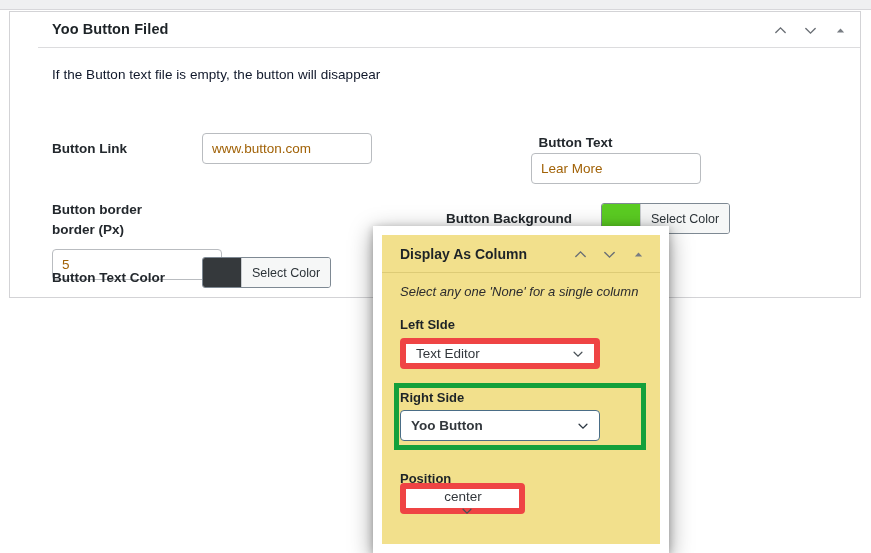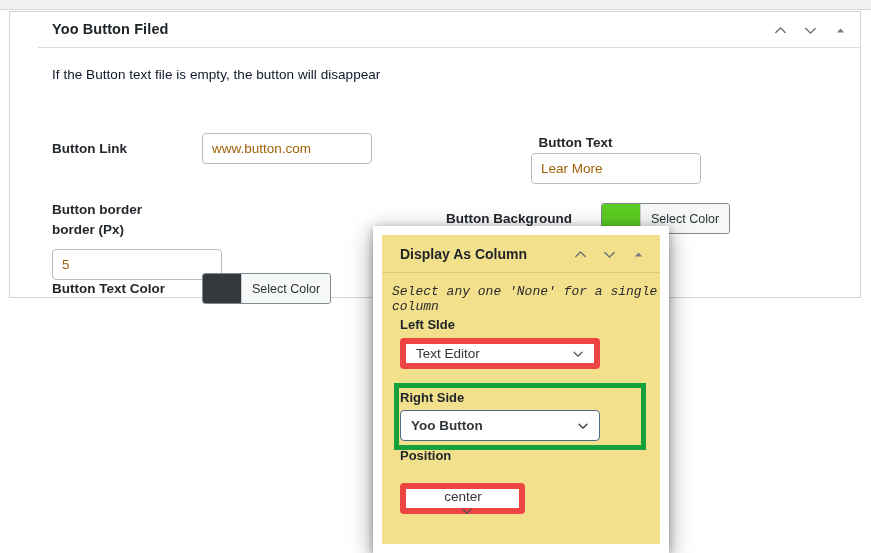--- a/index.html
+++ b/index.html
@@ -177,26 +177,25 @@
     position: absolute;
     right: 14px;
     top: 0;
     height: 38px;
     display: flex;
     align-items: center;
     gap: 13px;
   }
   .panel-hint {
     position: absolute;
-    left: 10px;
+    left: 18px;
     top: 49px;
     font-size: 13px;
     font-style: italic;
     color: #2b2b2e;
-    font-family: Liberation Mono, monospace;
   }
   .plabel {
     position: absolute;
     font-size: 13px;
     font-weight: 700;
     color: #1d2327;
   }
   .pselect {
     position: absolute;
     box-sizing: border-box;
@@ -281,21 +280,21 @@
     </div>
 
     <div class="frow" style="left:408px; top:155px; width:340px;">
       <div class="flabel" style="width:155px;">Button Background</div>
       <div class="colorbtn">
         <span class="swatch" id="bg-swatch" style="background: rgb(91, 204, 34);"></span>
         <span class="cblabel">Select Color</span>
       </div>
     </div>
 
-    <div class="frow" style="left:14px; top:225px; width:340px;">
+    <div class="frow" style="left:14px; top:209px; width:340px;align-items:flex-end;">
       <div class="flabel" style="width:150px;">Button Text Color</div>
       <div class="colorbtn">
         <span class="swatch" id="txt-swatch" style="background: rgb(53, 57, 60);"></span>
         <span class="cblabel">Select Color</span>
       </div>
     </div>
 
   </div>
 </div>
 
@@ -339,21 +338,21 @@
     <div class="pselect focused" style="left:18px; top:175px; width:200px;">
       <span>Yoo Button</span>
       <span class="chev">
         <svg width="14" height="14" viewBox="0 0 16 16">
             <path d="M3.5 6 L8 10.5 L12.5 6" fill="none" stroke="#2f3a45" stroke-width="1.5" stroke-linecap="round"></path>
           </svg>
       </span>
     </div>
     <div class="highlight" id="green-highlight" style="border-color: rgb(20, 160, 59);"></div>
 
-    <div class="plabel" style="left:18px; top:213px;">Position</div>
+    <div class="plabel" style="left:18px; top:236px;">Position</div>
     <div class="pselect" style="left:18px; top:248px; width:125px;flex-direction:column;">
       <span>center</span>
       <span class="chev">
         <svg width="14" height="14" viewBox="0 0 16 16">
             <path d="M3.5 6 L8 10.5 L12.5 6" fill="none" stroke="#4a5157" stroke-width="1.4" stroke-linecap="round"></path>
           </svg>
       </span>
     </div>
 
   </div>

